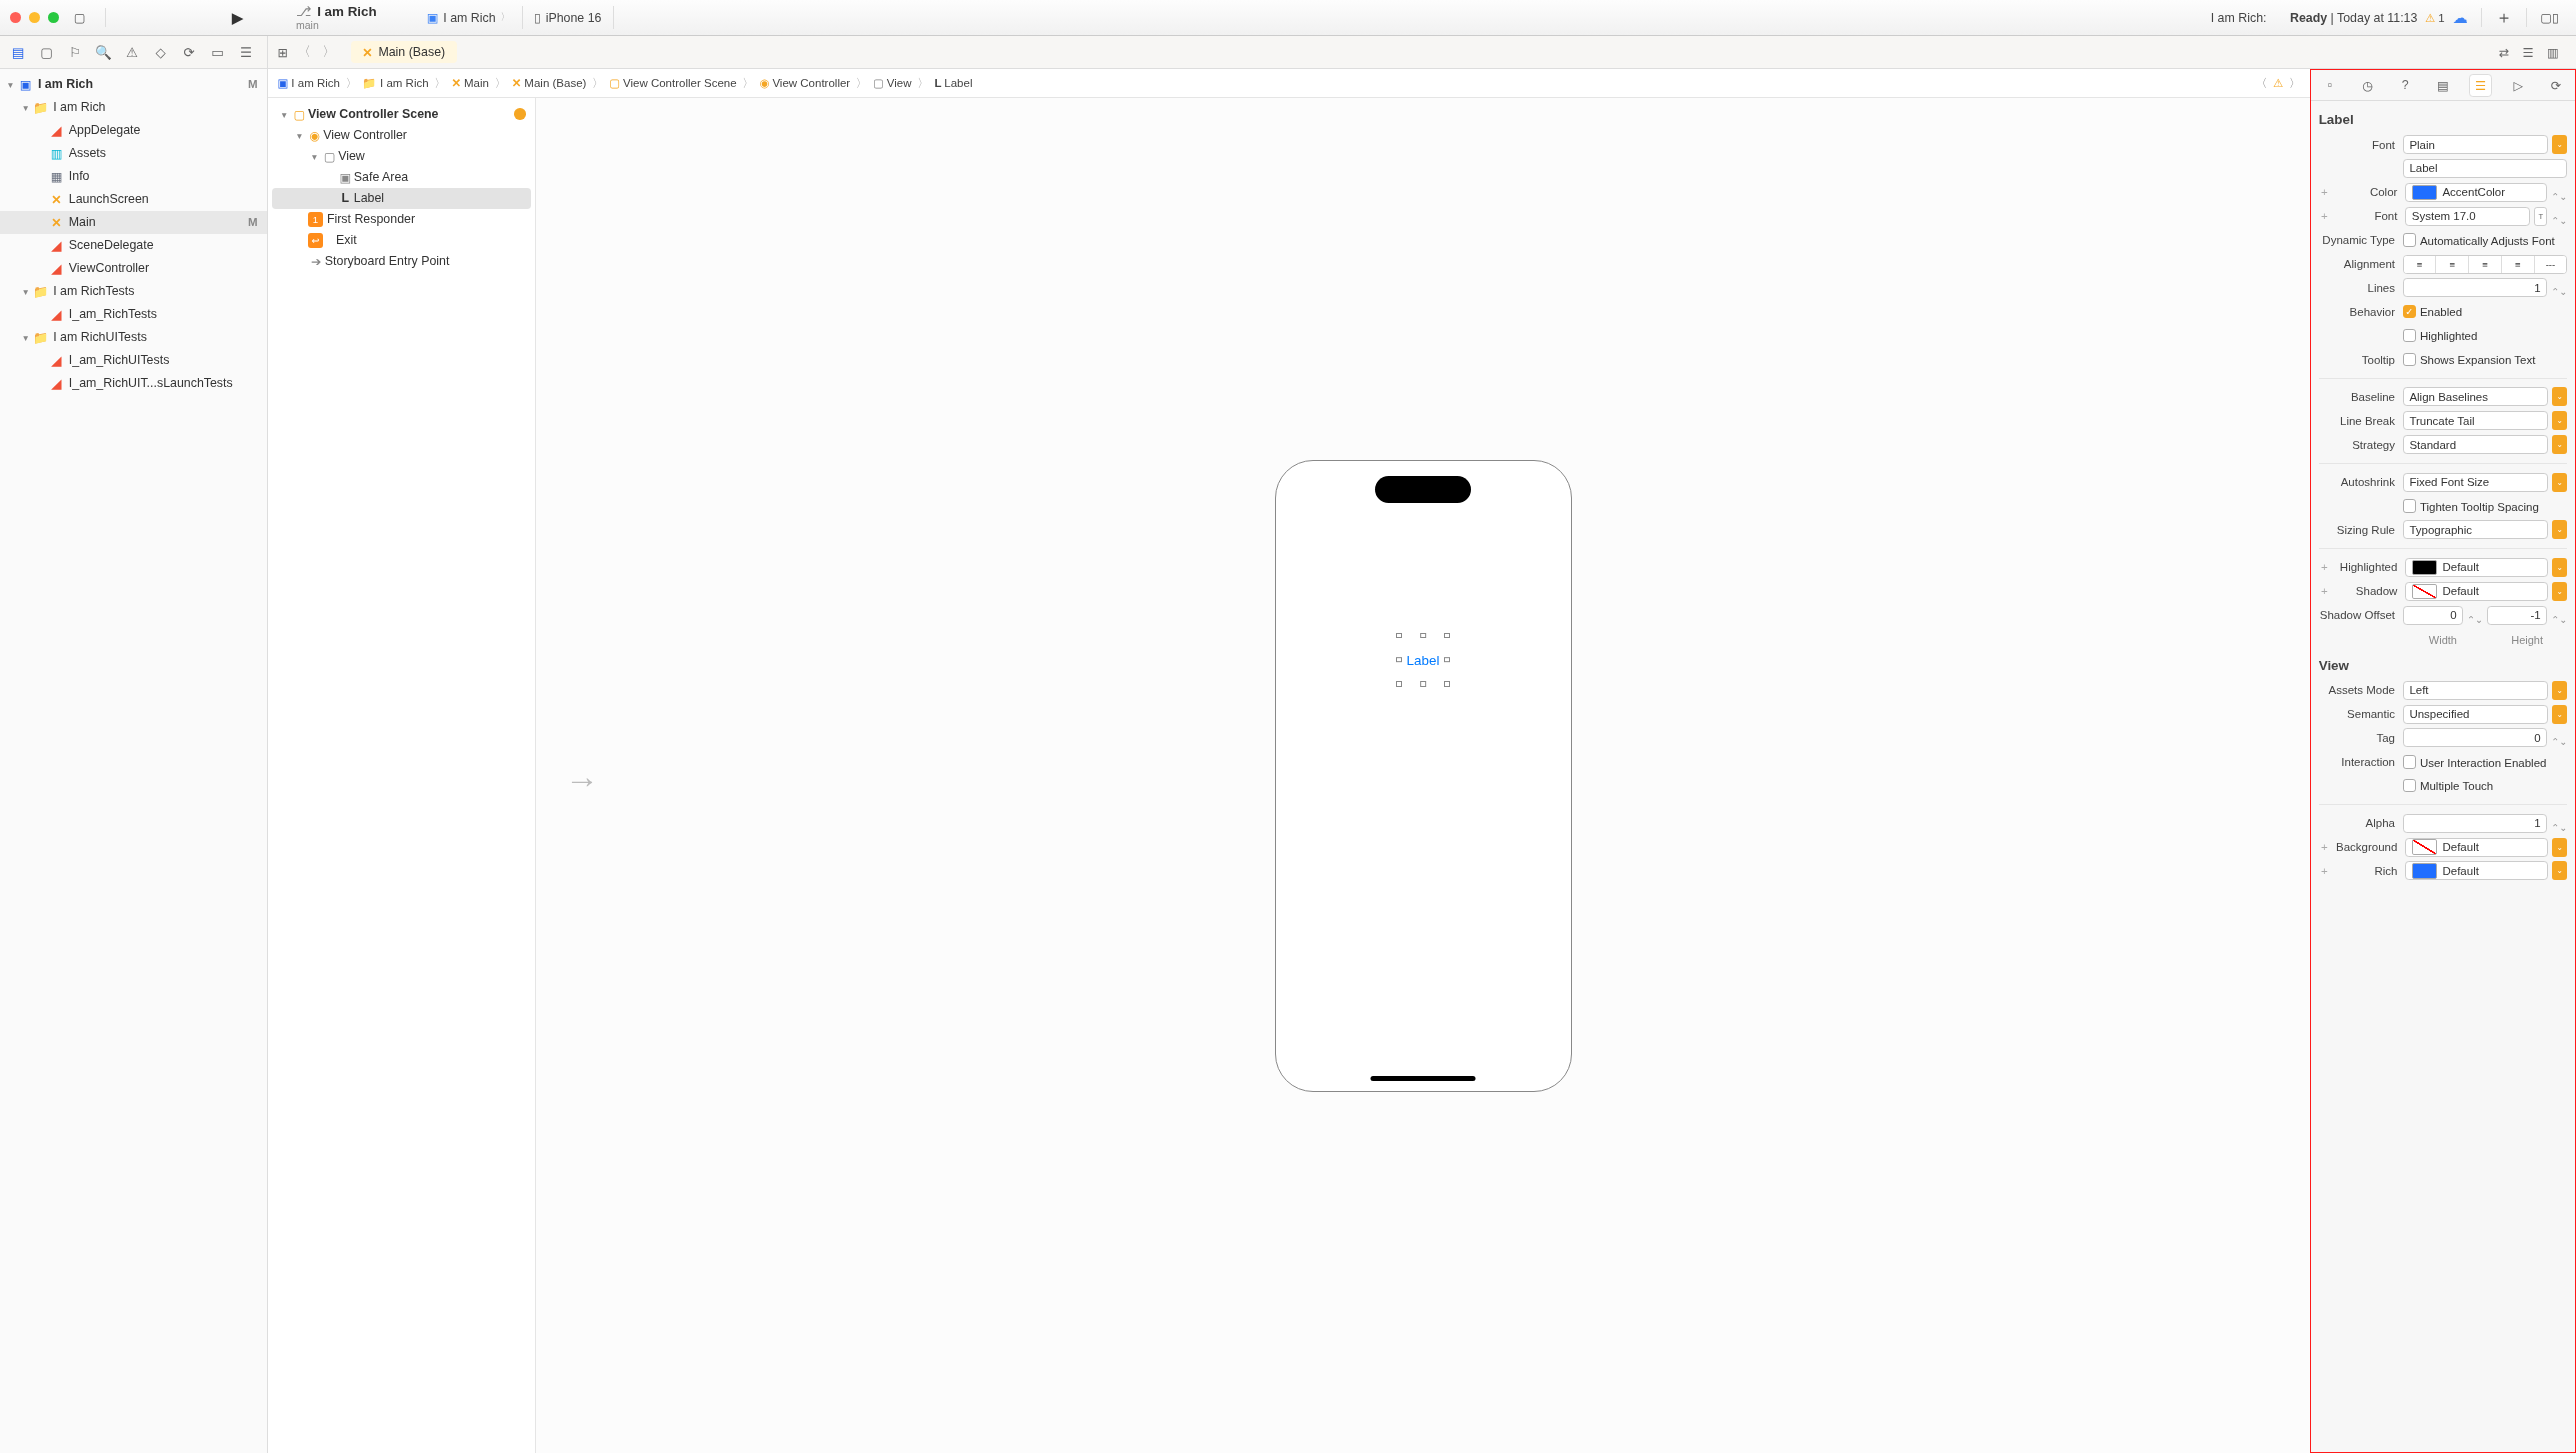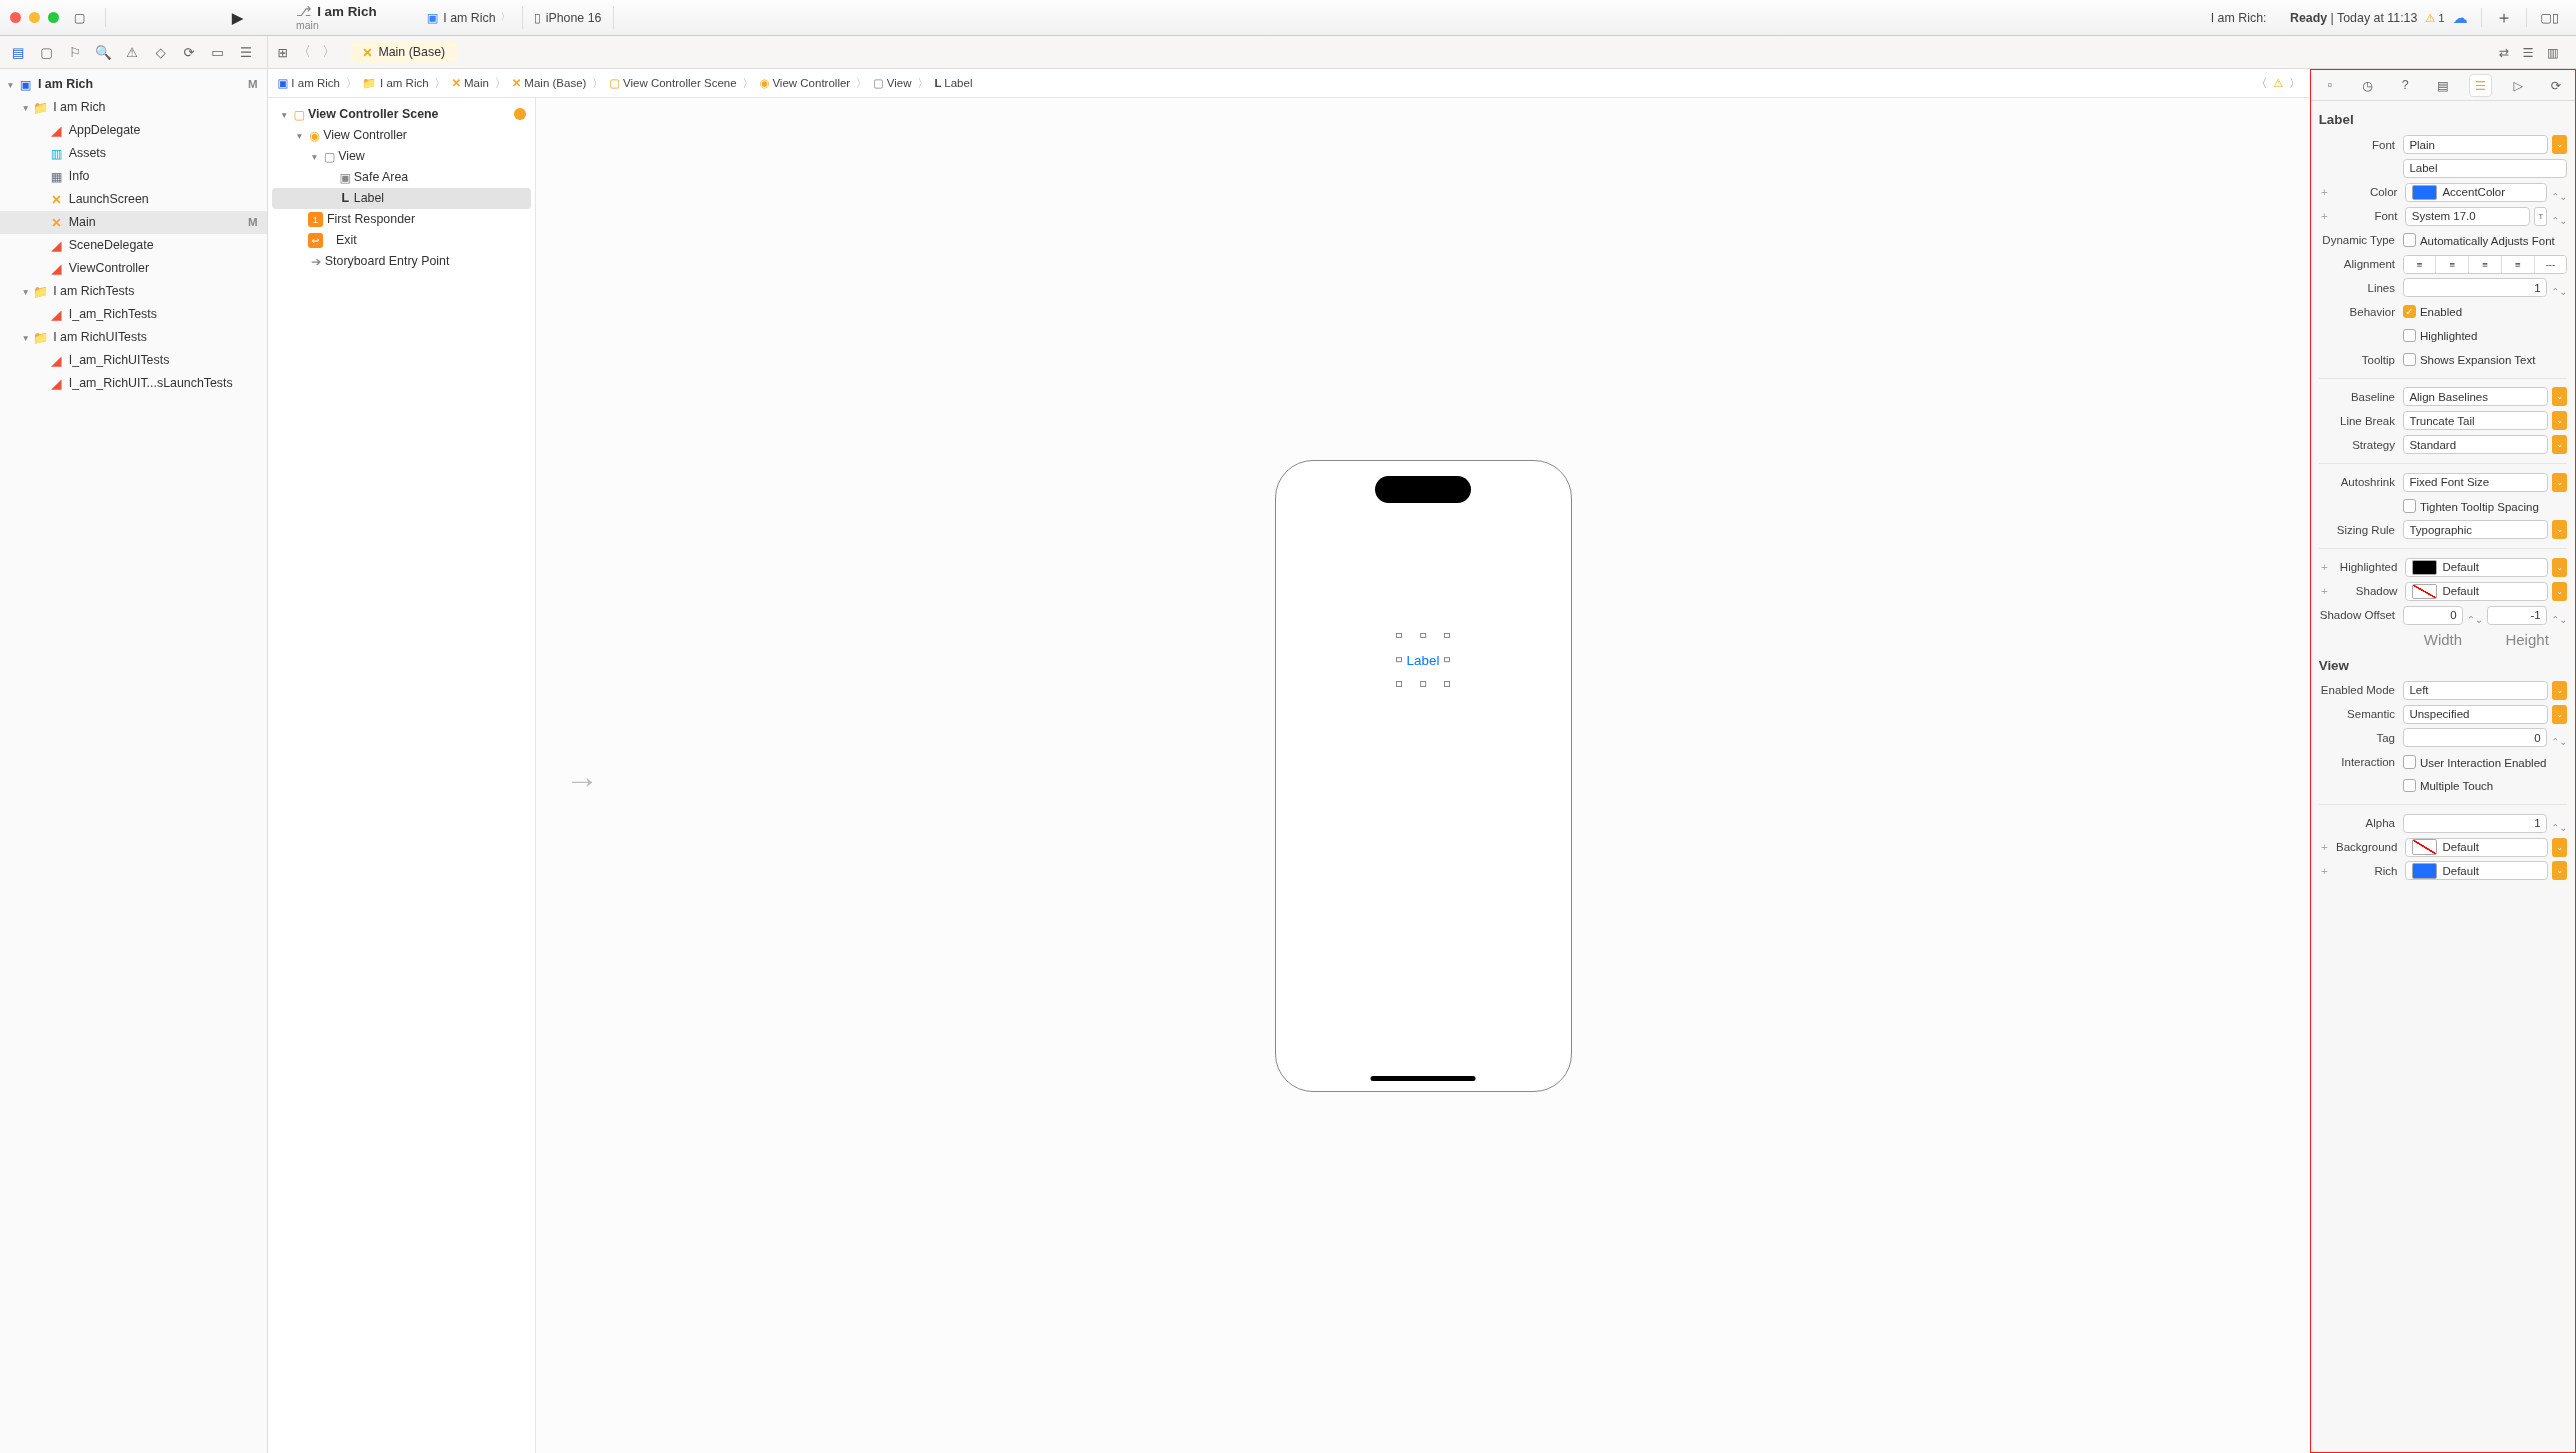--- a/index.html
+++ b/index.html
@@ -105,21 +105,21 @@
     .swatch { width:25px; height:15.3px; border:1px solid #aaa; border-radius:1.9px; }
     .swatch.blue { background:#206eff; }
     .swatch.black { background:#000; }
     .swatch.none { background:linear-gradient(to top right, #fff 0%, #fff 46%, #f00 47%, #f00 53%, #fff 54%, #fff 100%); }
     .plus-dot { width:11.5px; color:#aaa; font-size:11.5px; text-align:center; margin-right:1.9px;}
     .align-seg { display:flex; gap:0; border:1px solid #ccc; border-radius:3.8px; overflow:hidden; flex:1;}
     .align-seg div { flex:1; height:17px; display:flex; align-items:center; justify-content:center; font-size:9.6px; border-right:1px solid #ddd; background:#fff;}
     .align-seg div:last-child{border-right:none;}
     .drop-arrow { width:15.3px; height:19px; background:#f5a623; border-radius:2.9px; display:flex; align-items:center; justify-content:center; color:#fff; font-size:7.7px;}
     .hr-div { height:1px; background:#e5e5e5; margin:7.7px 0; }
-    .sub-label { font-size:15px; color:#888; text-align:center; flex:1; padding-top:1.9px;}
+    .sub-label { font-size:11px; color:#888; text-align:center; flex:1; padding-top:1.9px;}
     .branch-ic { color:#888; font-size:13.4px;}
   </style>
 </head>
 <body>
 
 <div class="app">
 
   <div class="toolbar">
     <div class="traffic">
       <div class="dot red"></div>
@@ -576,21 +576,21 @@
           <span class="prop-label"></span>
           <div class="prop-field">
             <span class="sub-label">Width</span>
             <span class="sub-label">Height</span>
           </div>
         </div>
 
         <div class="sec-title">View</div>
 
         <div class="prop-row">
-          <span class="prop-label">Enabled Mode</span>
+          <span class="prop-label">Assets Mode</span>
           <div class="prop-field">
               <div class="fld">
                 <span>Left</span>
               </div>
               <div class="drop-arrow">⌄</div>
             </div>
         </div>
         <div class="prop-row">
           <span class="prop-label">Semantic</span>
           <div class="prop-field">

